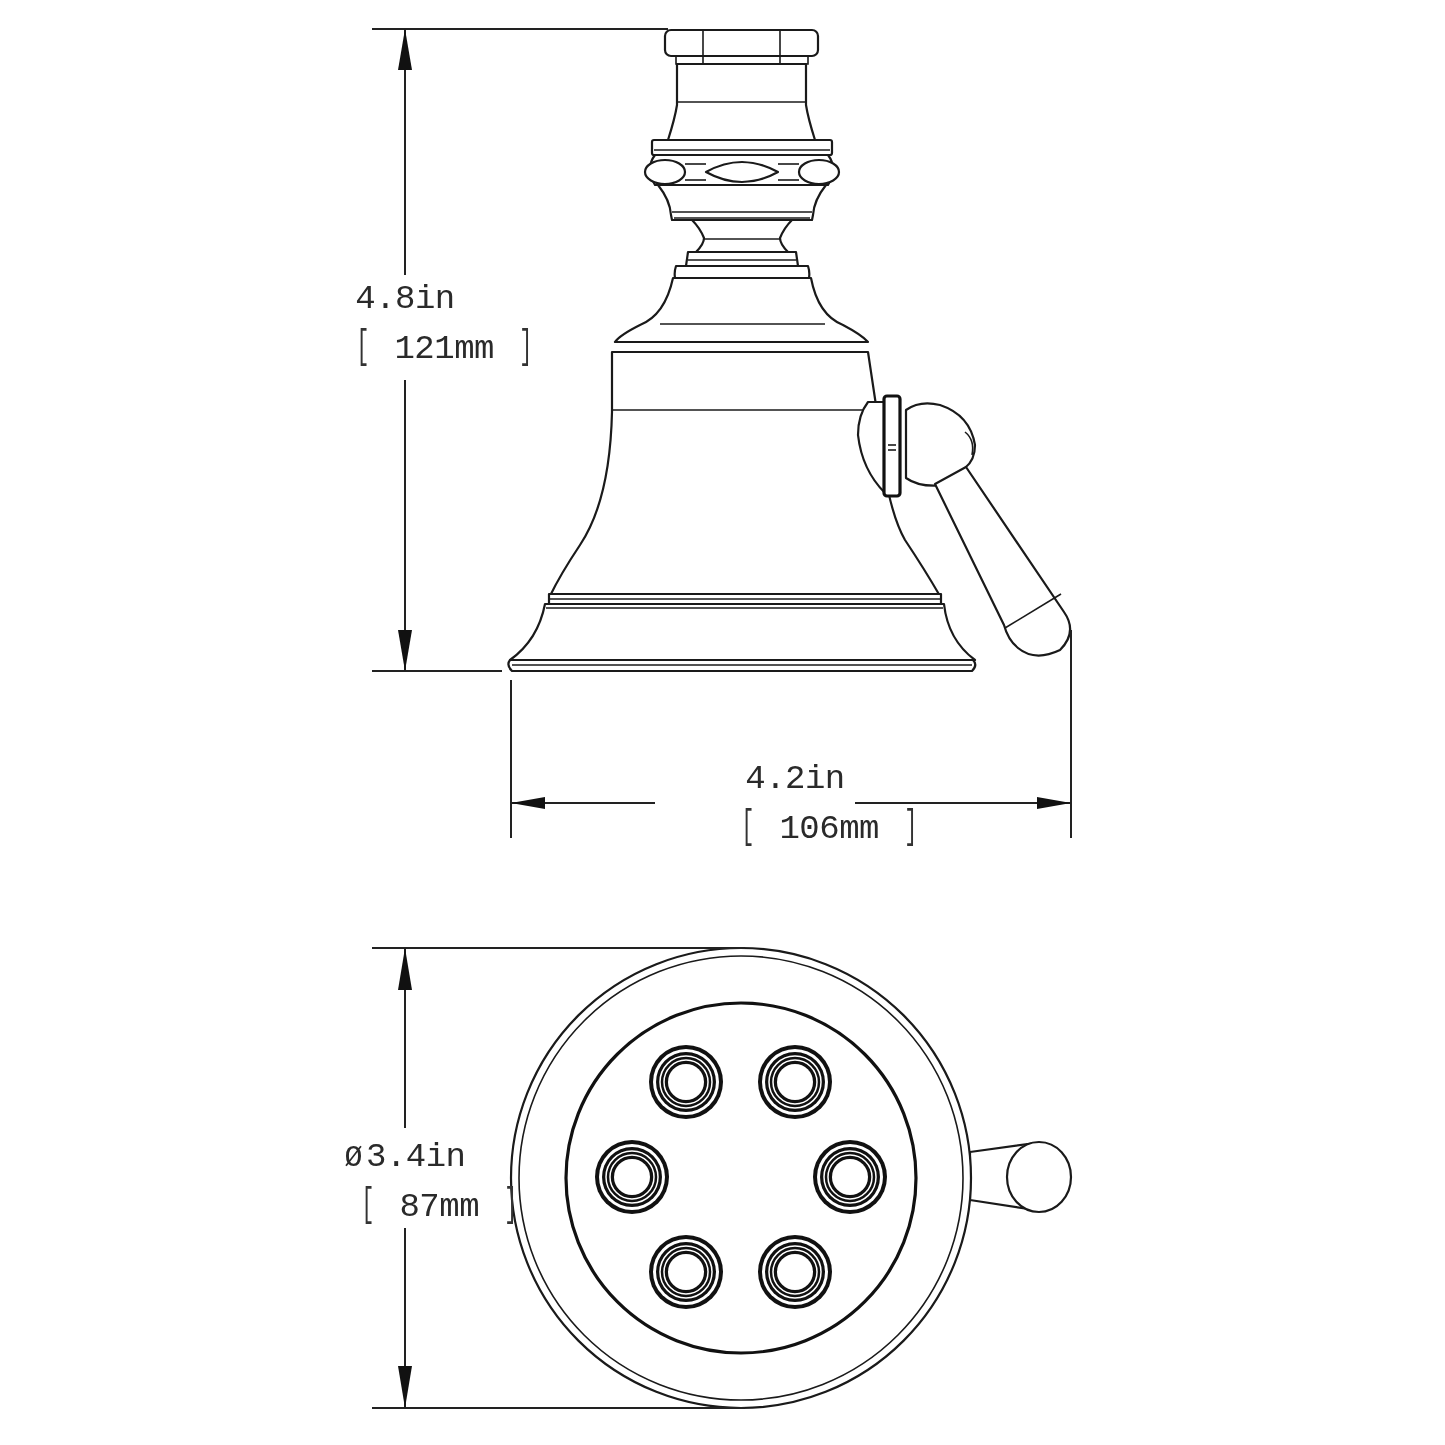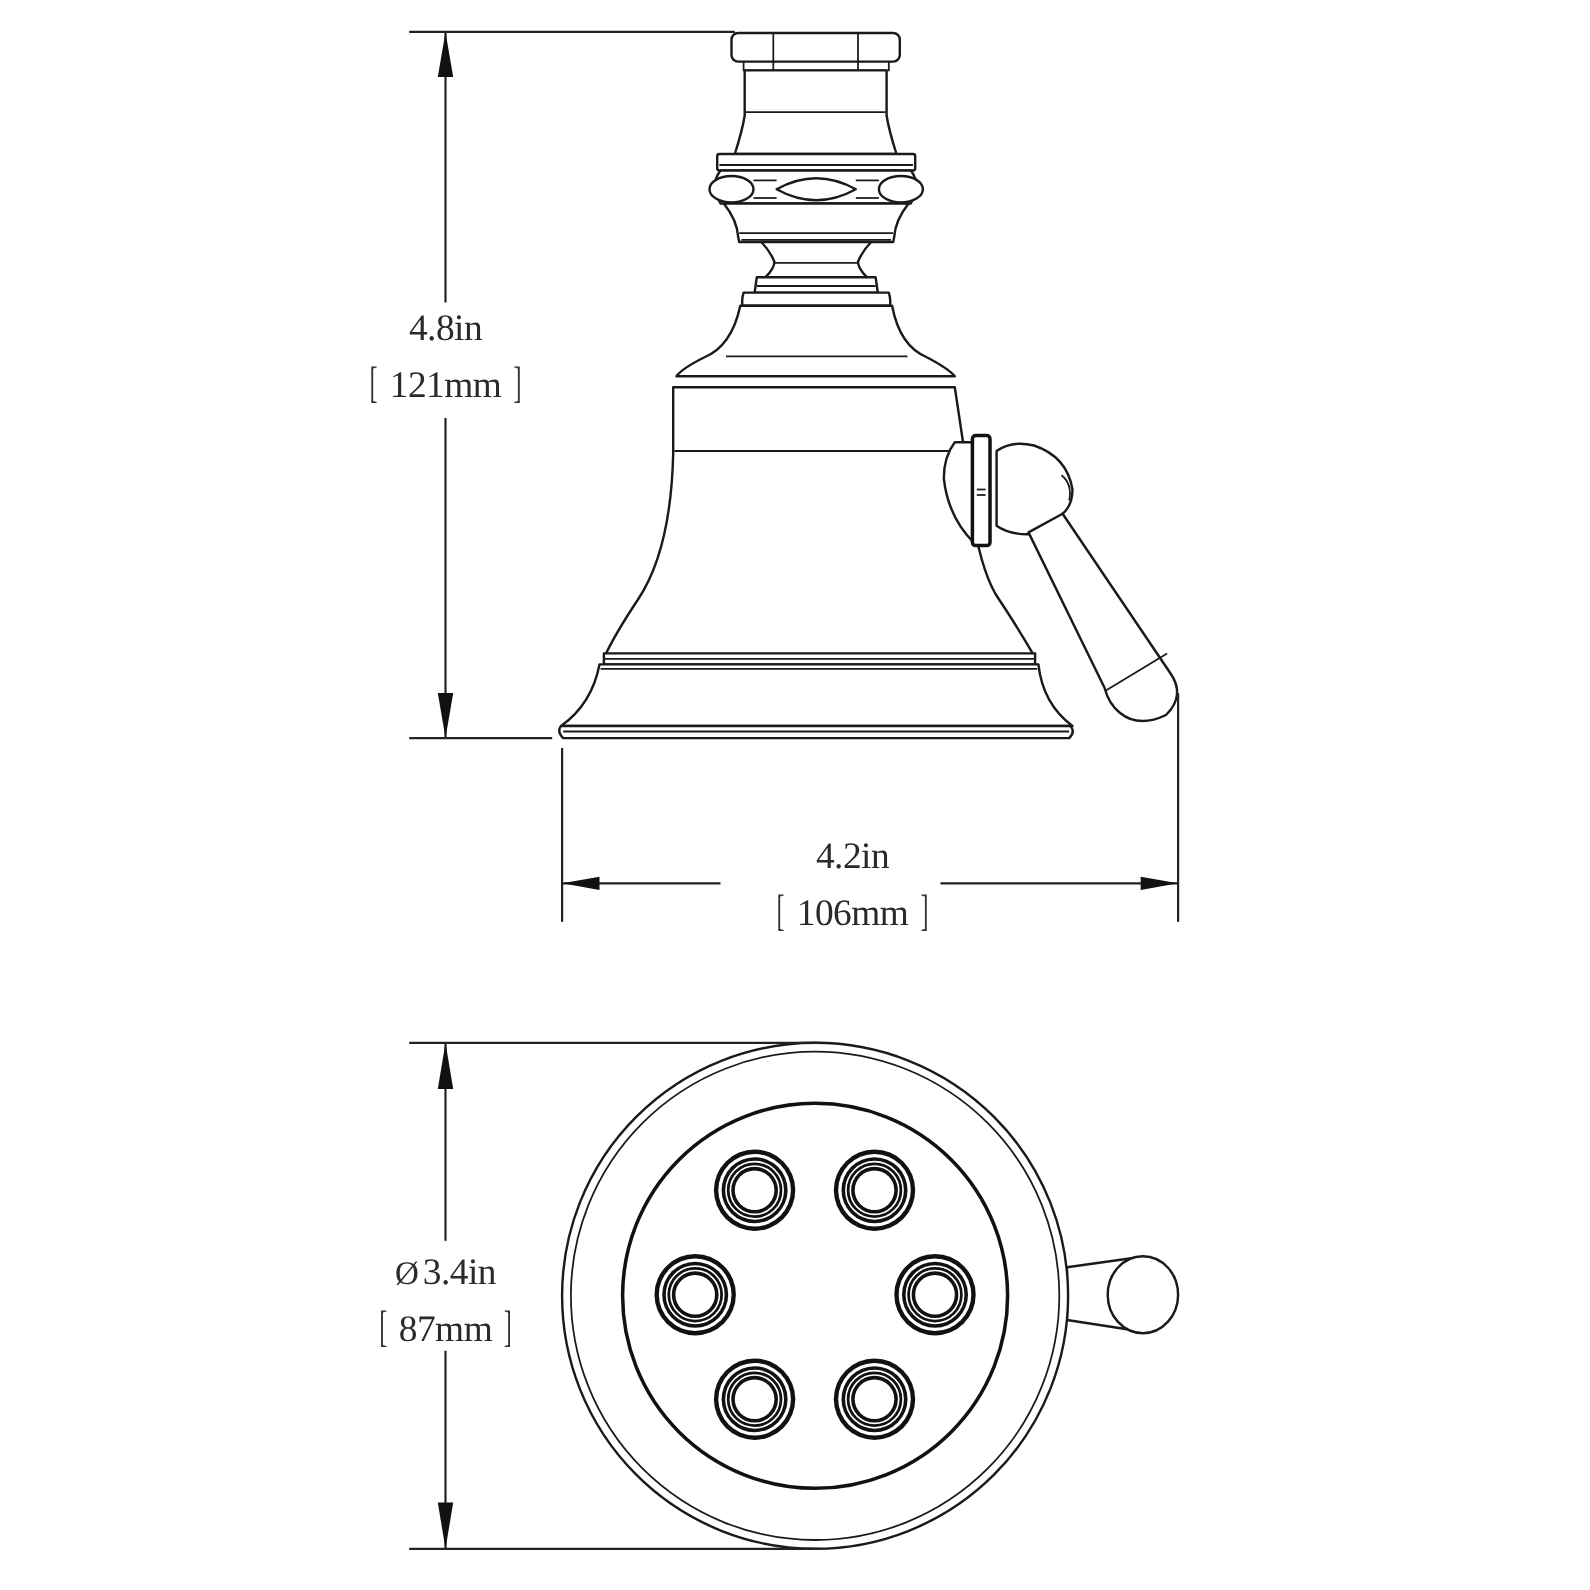--- a/index.html
+++ b/index.html
@@ -6,32 +6,32 @@
     body { width: 1445px; height: 1445px; overflow: hidden; position: relative; }
     #drawing { position: absolute; left: 0; top: 0; width: 1445px; height: 1445px; }
     .ln { fill: none; stroke: #1a1a1a; stroke-width: 2.2; stroke-linejoin: round; stroke-linecap: round; }
     .ln-thin { fill: none; stroke: #1a1a1a; stroke-width: 1.6; }
     .ln-heavy { fill: none; stroke: #111; stroke-width: 3.2; }
     .fill-w { fill: #ffffff; }
     .dim { fill: none; stroke: #222; stroke-width: 2; }
     .arrow { fill: #111; stroke: none; }
     .label {
       position: absolute;
-      font-family: Liberation Serif, serif;
+      font-family: Liberation Mono, monospace;
       font-weight: 300;
       color: #2a2a2a;
       font-size: 34px;
       letter-spacing: -0.5px;
       text-align: center;
       line-height: 1;
       white-space: nowrap;
     }
     .label .bk { font-weight: 200; font-size: 40px; color: #333; display: inline-block; transform: scaleX(0.55); }
     .label .row { display: block; }
-    .label .row2 { display: block; margin-top: 12px; }
+    .label .row2 { display: block; margin-top: 12px; margin-left: 36px; }
     .label .dia { font-size: 30px; margin-right: 4px; }
   </style>
 </head>
 <body>
 
 <svg id="drawing" viewBox="0 0 1445 1445" xmlns="http://www.w3.org/2000/svg">
 
   <g>
 
     <g>
@@ -202,21 +202,21 @@
 
 <div class="label" style="left:315px; top:282px; width:180px;">
   <span class="row">4.8in</span>
   <span class="row2">
     <span class="bk">[</span>
     <span>121mm</span>
     <span class="bk">]</span>
   </span>
 </div>
 
-<div class="label" style="left:680px; top:762px; width:190px;">
+<div class="label" style="left:700px; top:762px; width:190px;">
   <span class="row">4.2in</span>
   <span class="row2">
     <span class="bk">[</span>
     <span>106mm</span>
     <span class="bk">]</span>
   </span>
 </div>
 
 <div class="label" style="left:320px; top:1140px; width:170px;">
   <span class="row">

